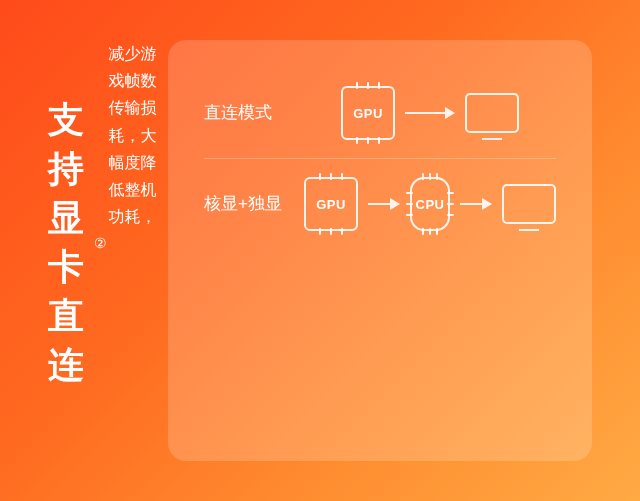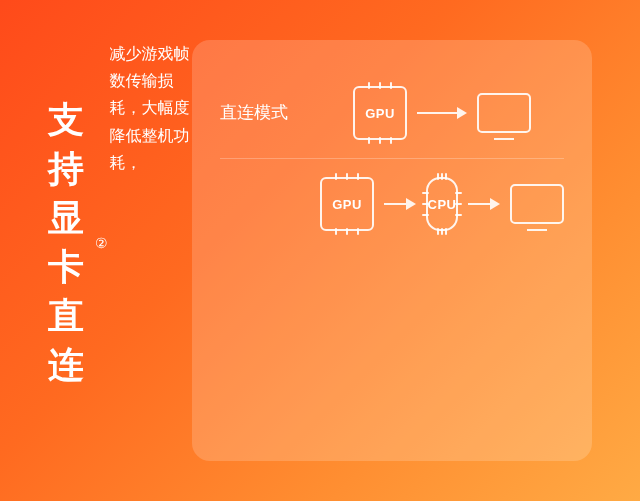--- a/index.html
+++ b/index.html
@@ -43,21 +43,21 @@
       color: #fff;
       font-size: 16px;
       line-height: 1.7;
       margin-bottom: 36px;
       font-weight: 400;
     }
 
     .card {
       background: rgba(255, 255, 255, 0.18);
       border-radius: 18px;
-      padding: 28px 28px;
+      padding: 28px 36px;
       display: flex;
       flex-direction: column;
       gap: 0;
     }
 
     .mode-row {
       display: flex;
       align-items: center;
       padding: 18px 0;
     }
@@ -183,21 +183,21 @@
     }
 
     .pin-v {
       width: 2px;
       height: 7px;
       background: rgba(255,255,255,0.9);
       border-radius: 1px;
     }
 
     .cpu-box {
-      width: 32px;
+      width: 40px;
       height: 54px;
       border: 2.5px solid rgba(255,255,255,0.9);
       border-radius: 14px;
       background: transparent;
       display: flex;
       align-items: center;
       justify-content: center;
       position: relative;
     }
 
@@ -243,21 +243,21 @@
         </div>
 
         <div style="position:relative;">
           <div class="screen-icon"></div>
         </div>
       </div>
     </div>
 
     <div class="mode-row">
       <div class="mode-label">
-        <br>
+        <span>核显+独显</span><br>
       </div>
       <div class="diagram">
 
         <div class="chip-wrapper">
           <div class="chip-box">
             <div class="pins-top">
               <div class="pin-v"></div>
               <div class="pin-v"></div>
               <div class="pin-v"></div>
             </div>

